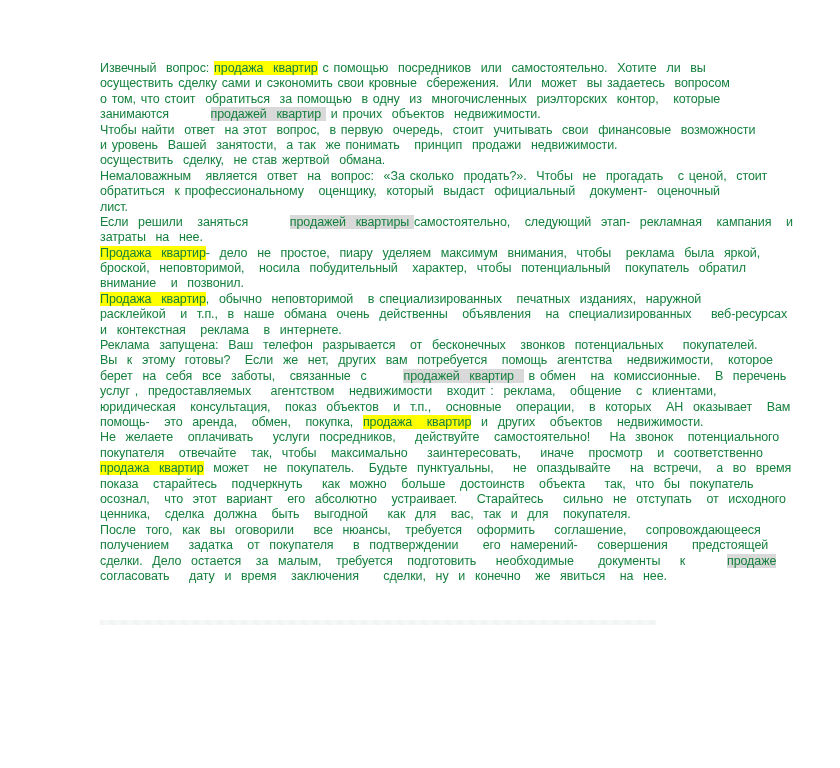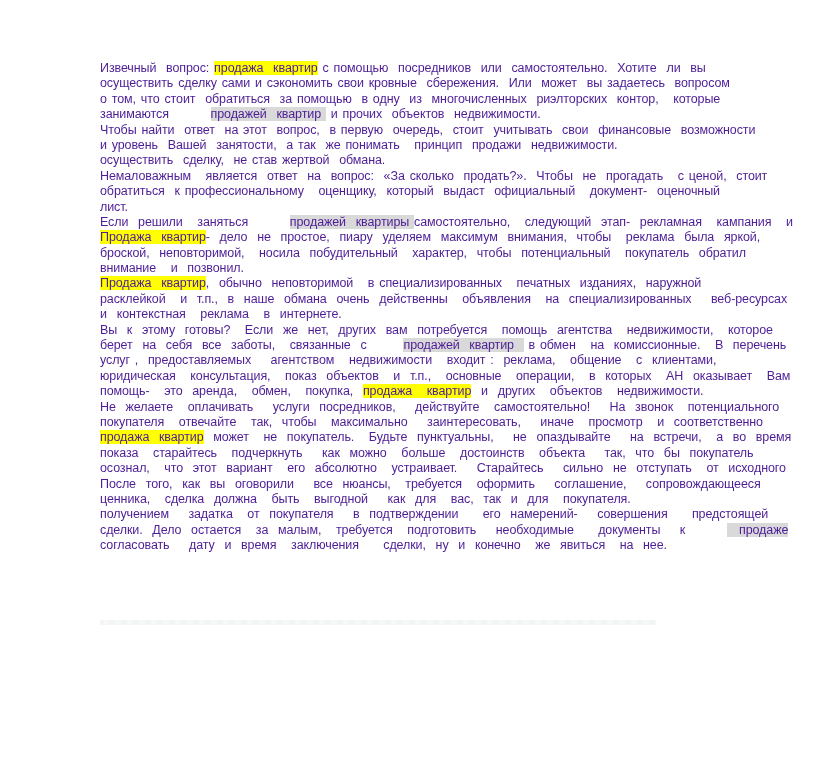--- a/index.html
+++ b/index.html
@@ -46,48 +46,50 @@
     background: repeating-linear-gradient(90deg,
       #eff2f2 0px, #f7f9f9 6px, #eff2f2 12px);
     opacity: 0.85;
     filter: blur(0.6px);
   }
 </style>
 </head>
 <body>
 
 <div class="page">
-  <div class="article" style="color: #4c1d95;">
+  <div class="article" style="color: #15803d;">
       <div class="line"><span>Извечный  вопрос: </span><span class="hl-yellow" style="background: rgb(255, 255, 0);">продажа  квартир</span><span> с помощью  посредников  или  самостоятельно.  Хотите  ли  вы</span></div>
       <div class="line"><span>осуществить сделку сами и сэкономить свои кровные  сбережения.  Или  может  вы задаетесь  вопросом</span></div>
       <div class="line"><span>о том, что стоит  обратиться  за помощью  в одну  из  многочисленных  риэлторских  контор,   которые</span></div>
       <div class="line"><span>занимаются  </span><span class="hl-gray" style="background: rgb(217, 217, 217);">продажей  квартир </span><span> и прочих  объектов  недвижимости.</span></div>
       <div class="line"><span>Чтобы найти  ответ  на этот  вопрос,  в первую  очередь,  стоит  учитывать  свои  финансовые  возможности</span></div>
       <div class="line"><span>и уровень  Вашей  занятости,  а так  же понимать   принцип  продажи  недвижимости.</span></div>
       <div class="line"><span>осуществить  сделку,  не став жертвой  обмана.</span></div>
       <div class="line"><span>Немаловажным   является  ответ  на  вопрос:  «За сколько  продать?».  Чтобы  не  прогадать   с ценой,  стоит</span></div>
       <div class="line"><span>обратиться  к профессиональному   оценщику,  который  выдаст  официальный   документ-  оценочный</span></div>
       <div class="line"><span>лист.</span></div>
       <div class="line"><span>Если  решили   заняться  </span><span class="hl-gray" style="background: rgb(217, 217, 217);">продажей  квартиры </span><span>самостоятельно,   следующий  этап-  рекламная   кампания   и</span></div>
+      <div class="line"><span>затраты  на  нее.</span></div>
       <div class="line"><span class="hl-yellow" style="background: rgb(255, 255, 0);">Продажа  квартир</span><span>-  дело  не  простое,  пиару  уделяем  максимум  внимания,  чтобы   реклама  была  яркой,</span></div>
       <div class="line"><span>броской,  неповторимой,   носила  побудительный   характер,  чтобы  потенциальный   покупатель  обратил</span></div>
       <div class="line"><span>внимание   и  позвонил.</span></div>
       <div class="line"><span class="hl-yellow" style="background: rgb(255, 255, 0);">Продажа  квартир</span><span>,  обычно  неповторимой   в специализированных   печатных  изданиях,  наружной</span></div>
       <div class="line"><span>расклейкой   и  т.п.,  в  наше  обмана  очень  действенны   объявления   на  специализированных    веб-ресурсах</span></div>
       <div class="line"><span>и  контекстная   реклама   в  интернете.</span></div>
+      <div class="line"><span>Реклама  запущена:  Ваш  телефон  разрывается   от  бесконечных   звонков  потенциальных    покупателей.</span></div>
       <div class="line"><span>Вы  к  этому  готовы?   Если  же  нет,  других  вам  потребуется   помощь  агентства   недвижимости,   которое</span></div>
       <div class="line"><span>берет  на  себя  все  заботы,   связанные  с </span><span class="hl-gray" style="background: rgb(217, 217, 217);">продажей  квартир  </span><span> в обмен   на  комиссионные.   В  перечень</span></div>
       <div class="line"><span>услуг ,  предоставляемых    агентством   недвижимости   входит :  реклама,   общение   с  клиентами,</span></div>
       <div class="line"><span>юридическая   консультация,   показ  объектов   и  т.п.,   основные   операции,   в  которых   АН  оказывает   Вам</span></div>
       <div class="line"><span>помощь-   это  аренда,   обмен,   покупка,  </span><span class="hl-yellow" style="background: rgb(255, 255, 0);">продажа   квартир</span><span>  и  других   объектов   недвижимости.</span></div>
       <div class="line"><span>Не  желаете   оплачивать    услуги  посредников,    действуйте   самостоятельно!    На  звонок   потенциального</span></div>
       <div class="line"><span>покупателя   отвечайте   так,  чтобы   максимально    заинтересовать,    иначе   просмотр   и  соответственно</span></div>
       <div class="line"><span class="hl-yellow" style="background: rgb(255, 255, 0);">продажа  квартир</span><span>  может   не  покупатель.   Будьте  пунктуальны,    не  опаздывайте    на  встречи,   а  во  время</span></div>
       <div class="line"><span>показа   старайтесь   подчеркнуть    как  можно   больше   достоинств   объекта    так,  что  бы  покупатель</span></div>
       <div class="line"><span>осознал,   что  этот  вариант   его  абсолютно   устраивает.    Старайтесь    сильно  не  отступать   от  исходного</span></div>
+      <div class="line"><span>ценника,   сделка  должна   быть   выгодной    как  для   вас,  так  и  для   покупателя.</span></div>
       <div class="line"><span>После  того,  как  вы  оговорили    все  нюансы,   требуется   оформить    соглашение,    сопровождающееся</span></div>
-      <div class="line"><span>ценника,   сделка  должна   быть   выгодной    как  для   вас,  так  и  для   покупателя.</span></div>
       <div class="line"><span>получением    задатка   от  покупателя    в  подтверждении     его  намерений-    совершения     предстоящей</span></div>
-      <div class="line"><span>сделки.  Дело  остается   за  малым,   требуется   подготовить    необходимые     документы    к  </span><span class="hl-gray" style="background: rgb(217, 217, 217); padding-left: 12px;">продаже</span></div>
+      <div class="line"><span>сделки.  Дело  остается   за  малым,   требуется   подготовить    необходимые     документы    к  </span><span class="hl-gray" style="background: rgb(217, 217, 217);">продаже</span></div>
       <div class="line"><span>согласовать    дату  и  время   заключения     сделки,  ну  и  конечно   же  явиться   на  нее.</span></div>
     </div>
   <div class="ghost-line"></div>
 </div>
 
 </body></html>

